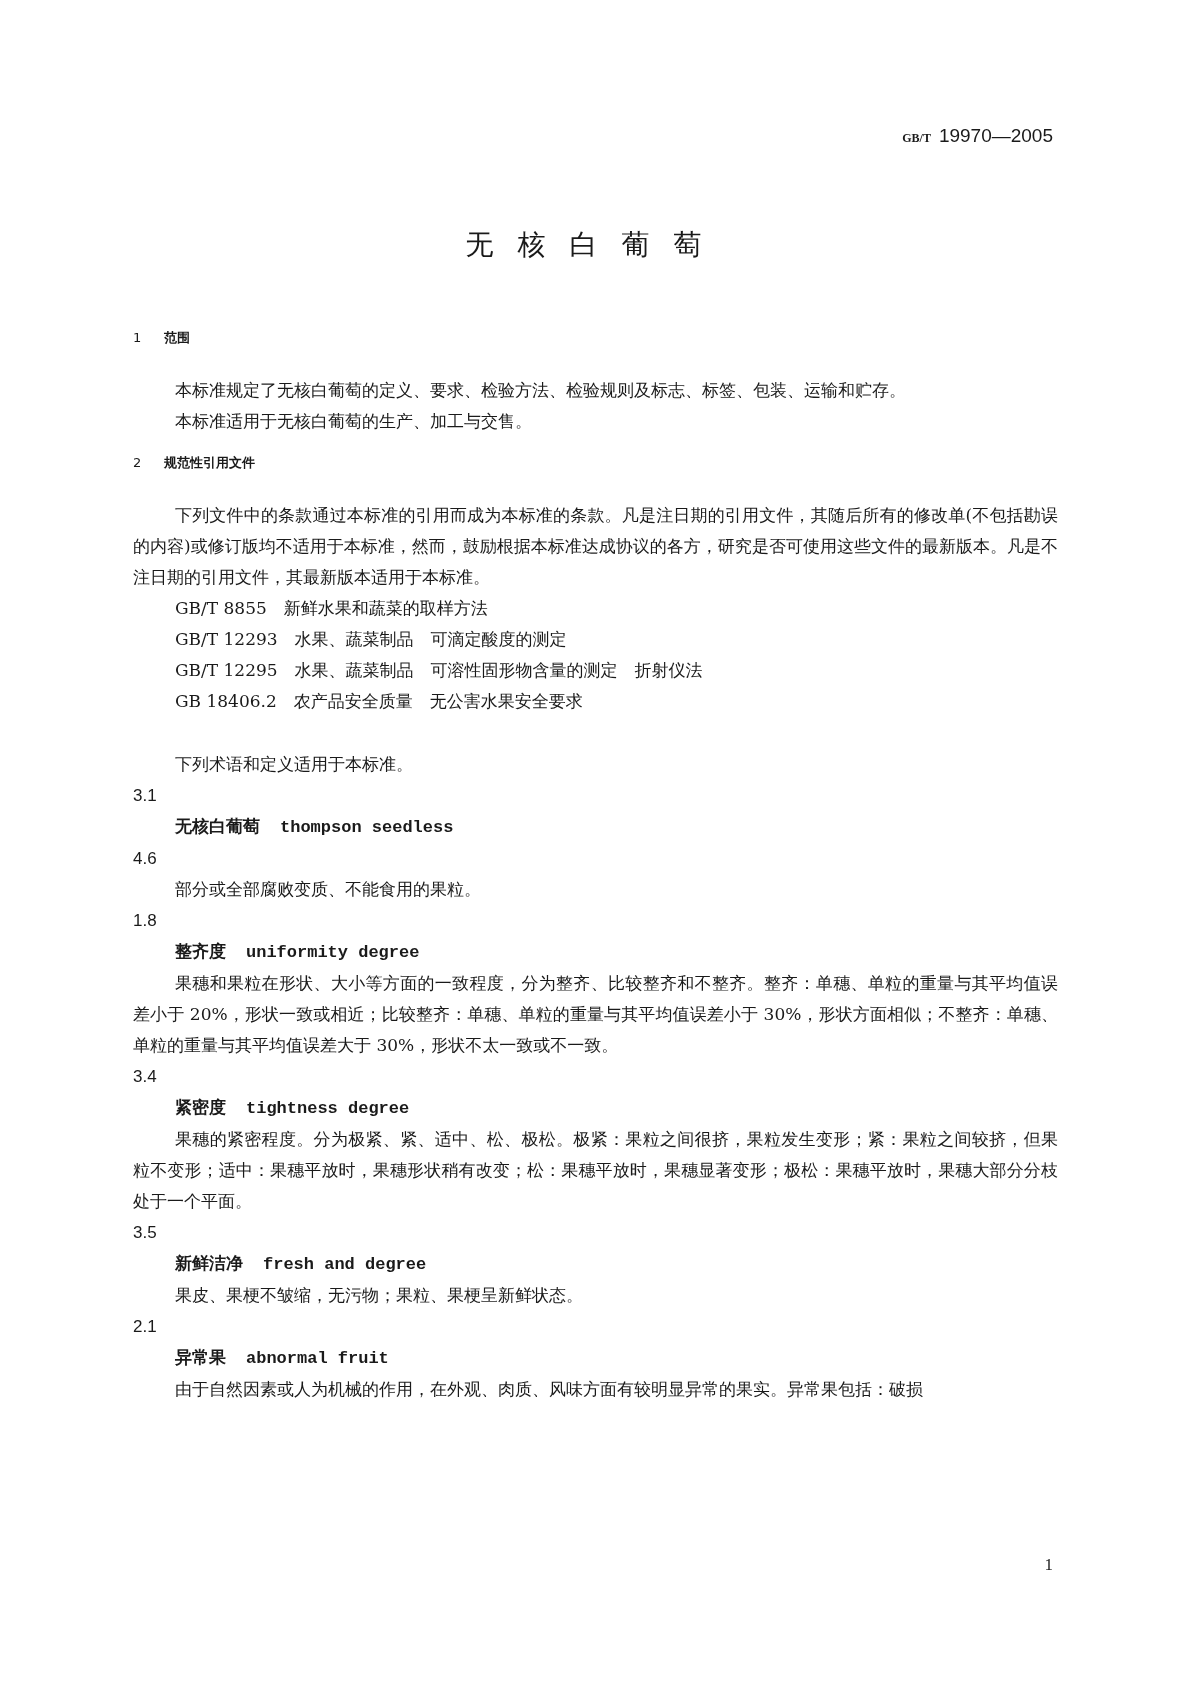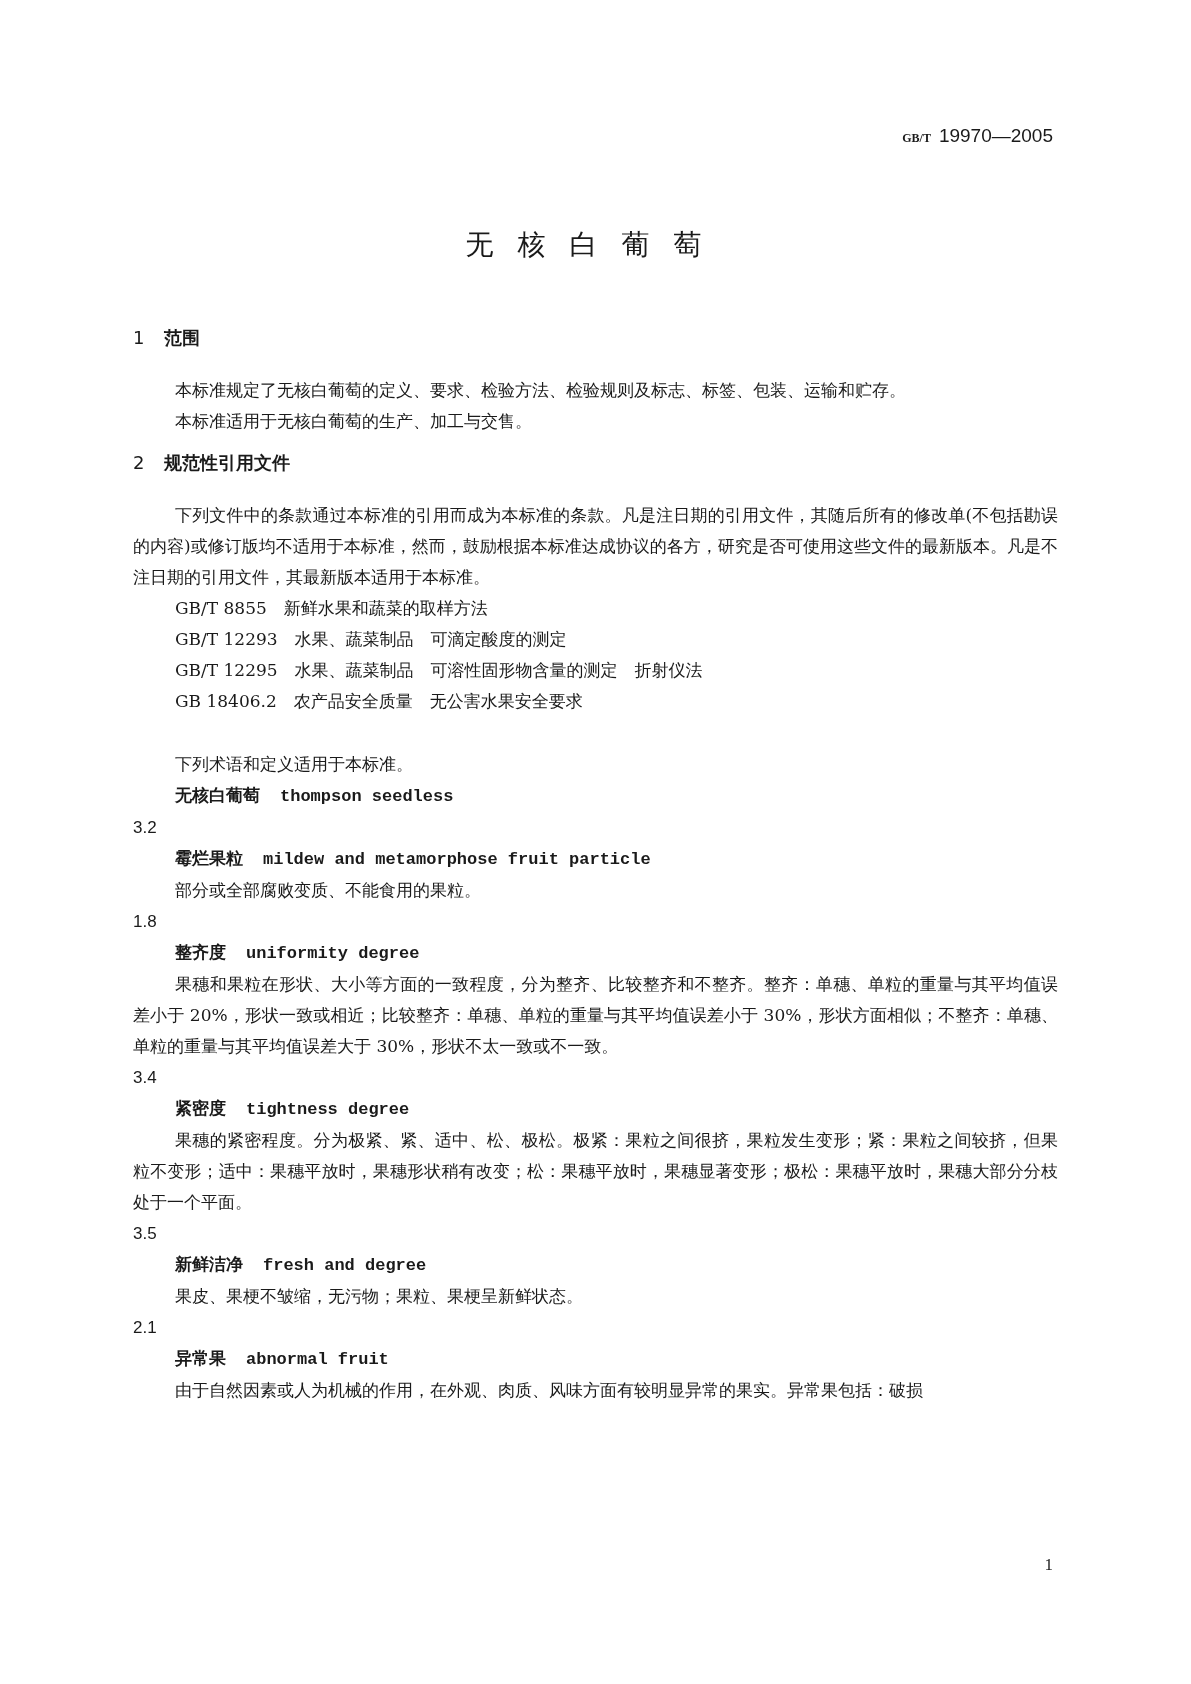--- a/index.html
+++ b/index.html
@@ -4,21 +4,21 @@
   <style>
     html, body { margin: 0; padding: 0; background: #ffffff; }
     body { width: 1191px; height: 1684px; position: relative; overflow: hidden;
            font-family: "DejaVu Serif", "Liberation Serif", serif; color: #1a1a1a; }
     .std-code { position: absolute; top: 124px; right: 138px; font-size: 19px; }
     .std-code .gbt { font-family: "Liberation Serif", serif; font-weight: bold; font-size: 12px; }
     .std-code .num { font-family: "Liberation Sans", sans-serif; margin-left: 8px; }
     .title { position: absolute; top: 226px; left: 0; width: 1191px; text-align: center;
              font-family: "DejaVu Sans", sans-serif; font-size: 28px; letter-spacing: 24px; }
     .content { position: absolute; left: 133px; top: 322px; width: 925px; }
-    .h1 { font-family: "DejaVu Sans", sans-serif; font-size: 18px; font-weight: bold; margin: 0; height: 31px; line-height: 31px; }
+    .h1 { font-family: "DejaVu Sans", sans-serif; font-size: 13px; font-weight: bold; margin: 0; height: 31px; line-height: 31px; }
     .h1 .n { display: inline-block; width: 31px; font-weight: normal; }
     .p { font-size: 17px; line-height: 31px; text-indent: 42px; margin: 0; text-align: justify; }
     .ref { font-size: 17px; line-height: 31px; padding-left: 42px; margin: 0; white-space: pre; }
     .sub { font-family: "Liberation Sans", sans-serif; font-size: 17px; line-height: 31px; margin: 0; }
     .term { font-size: 17px; line-height: 31px; padding-left: 42px; margin: 0; font-weight: bold; }
     .term .en { font-family: Liberation Mono, monospace; margin-left: 20px; }
     .gap-h { height: 22px; }
     .gap-s { height: 10px; }
     .page-num { position: absolute; right: 138px; top: 1555px; font-family: "Liberation Serif", serif; font-size: 17px; }
   </style>
@@ -44,24 +44,24 @@
   <p class="p">下列文件中的条款通过本标准的引用而成为本标准的条款。凡是注日期的引用文件，其随后所有的修改单(不包括勘误的内容)或修订版均不适用于本标准，然而，鼓励根据本标准达成协议的各方，研究是否可使用这些文件的最新版本。凡是不注日期的引用文件，其最新版本适用于本标准。</p>
   <p class="ref">GB/T 8855　新鲜水果和蔬菜的取样方法</p>
   <p class="ref">GB/T 12293　水果、蔬菜制品　可滴定酸度的测定</p>
   <p class="ref">GB/T 12295　水果、蔬菜制品　可溶性固形物含量的测定　折射仪法</p>
   <p class="ref">GB 18406.2　农产品安全质量　无公害水果安全要求</p>
   <div class="gap-s"></div>
 
   <div class="gap-h"></div>
   <p class="p">下列术语和定义适用于本标准。</p>
 
+  <div class="sub">3.1</div>
   <div class="term"><span>无核白葡萄</span><span class="en">thompson seedless</span></div>
 
-  <div class="sub">3.2</div>
-  <div class="term"><span>霉烂果粒</span><span class="en">mildew and metamorphose fruit particle</span></div>
+  <div class="sub">4.6</div>
   <p class="p">部分或全部腐败变质、不能食用的果粒。</p>
 
   <div class="sub">1.8</div>
   <div class="term"><span>整齐度</span><span class="en">uniformity degree</span></div>
   <p class="p">果穗和果粒在形状、大小等方面的一致程度，分为整齐、比较整齐和不整齐。整齐：单穗、单粒的重量与其平均值误差小于 20%，形状一致或相近；比较整齐：单穗、单粒的重量与其平均值误差小于 30%，形状方面相似；不整齐：单穗、单粒的重量与其平均值误差大于 30%，形状不太一致或不一致。</p>
 
   <div class="sub">3.4</div>
   <div class="term"><span>紧密度</span><span class="en">tightness degree</span></div>
   <p class="p">果穗的紧密程度。分为极紧、紧、适中、松、极松。极紧：果粒之间很挤，果粒发生变形；紧：果粒之间较挤，但果粒不变形；适中：果穗平放时，果穗形状稍有改变；松：果穗平放时，果穗显著变形；极松：果穗平放时，果穗大部分分枝处于一个平面。</p>
 

